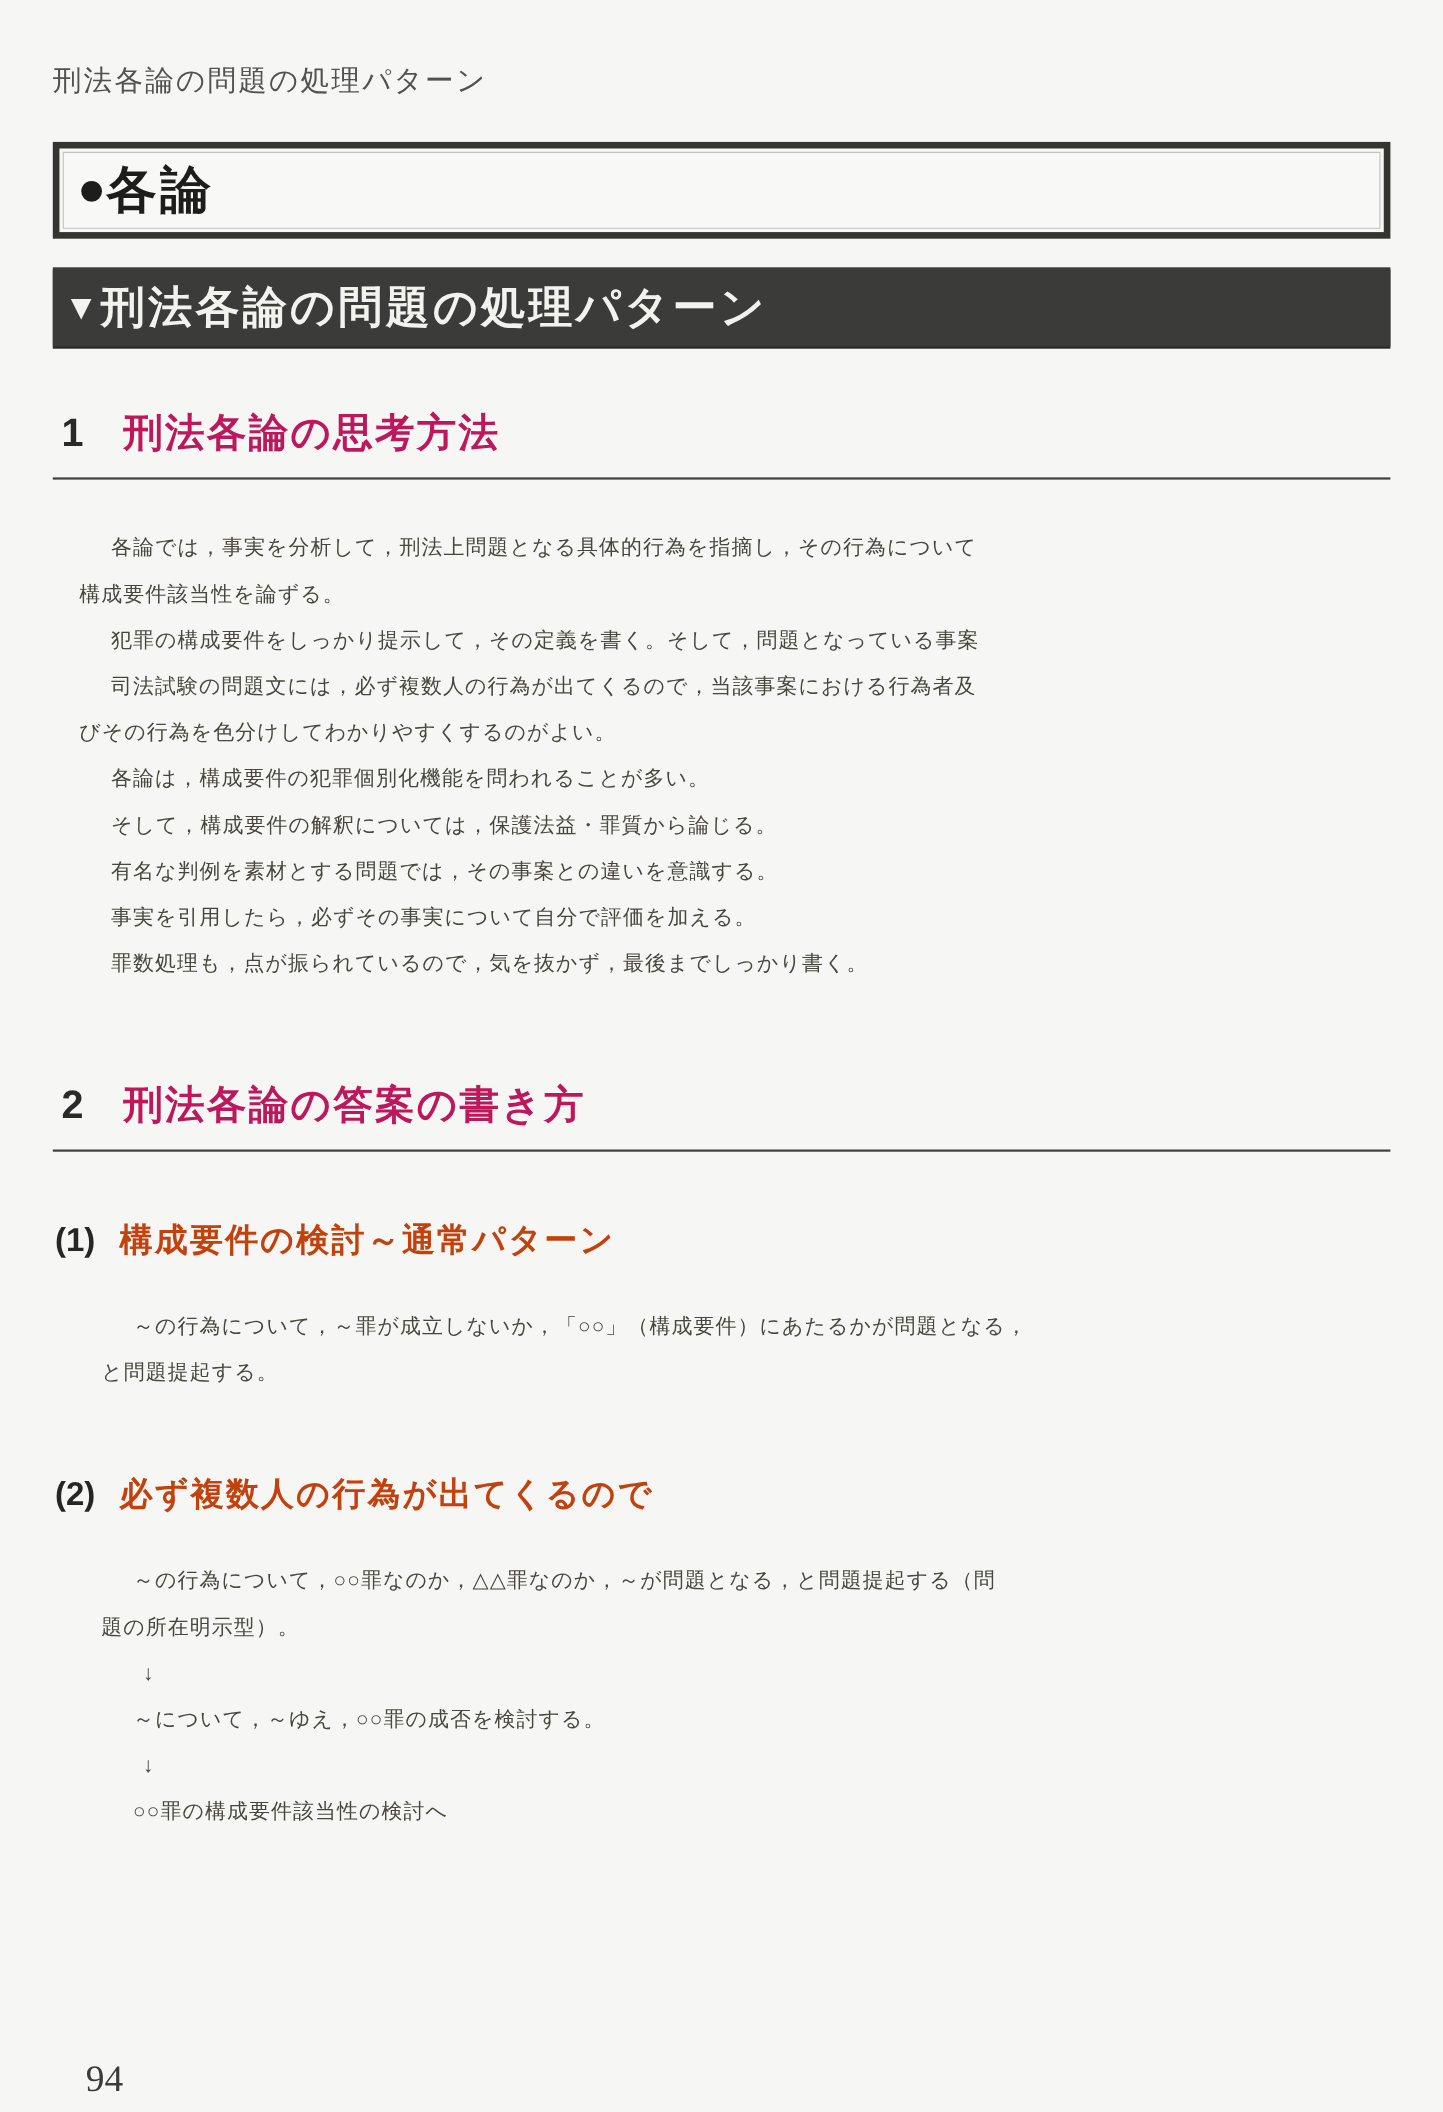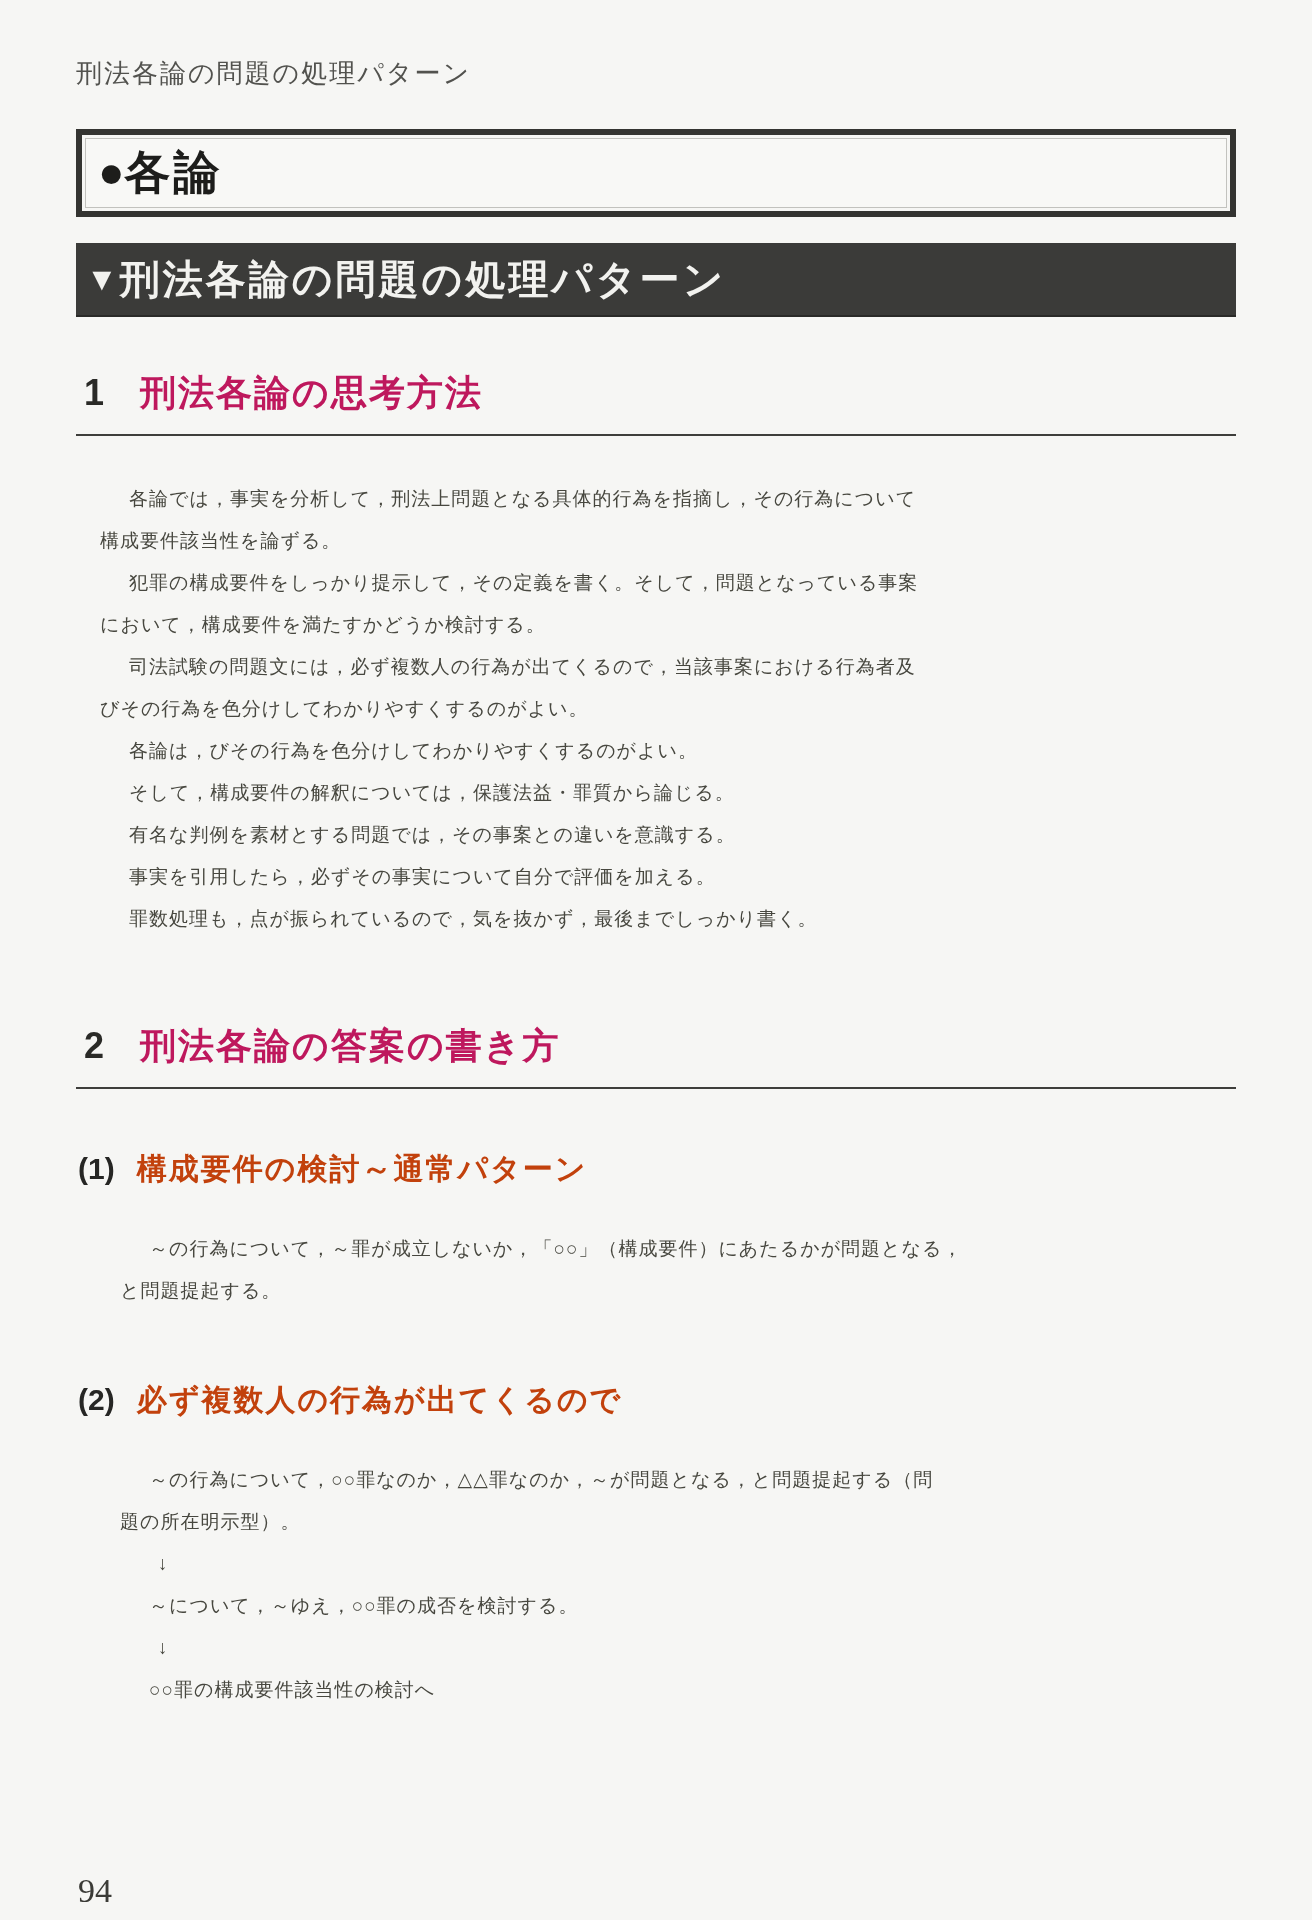--- a/index.html
+++ b/index.html
@@ -4,21 +4,21 @@
 <style>
   * { margin: 0; padding: 0; box-sizing: border-box; }
   html, body { width: 1312px; height: 1920px; }
   body {
     position: relative;
     background: #f6f6f4;
     overflow: hidden;
     font-family: "Liberation Sans", "DejaVu Sans", sans-serif;
     color: #3c3c38;
   }
-  .content { padding: 0 76px; }
+  .content { padding: 0 48px; }
 
   .running-header {
     padding-top: 56px;
     font-size: 26px;
     letter-spacing: 2px;
     color: #52524e;
   }
 
   .part-box {
     margin-top: 38px;
@@ -147,24 +147,23 @@
 
   <div class="section-heading">
     <span class="num">1</span>
     <span class="title">刑法各論の思考方法</span>
   </div>
 
   <div class="body-block">
       <div class="line indent">各論では，事実を分析して，刑法上問題となる具体的行為を指摘し，その行為について</div>
       <div class="line">構成要件該当性を論ずる。</div>
       <div class="line indent">犯罪の構成要件をしっかり提示して，その定義を書く。そして，問題となっている事案</div>
-      <div class="line">において，構成要件を満たすかどうか検討する。</div>
       <div class="line indent">司法試験の問題文には，必ず複数人の行為が出てくるので，当該事案における行為者及</div>
       <div class="line">びその行為を色分けしてわかりやすくするのがよい。</div>
-      <div class="line indent">各論は，びその行為を色分けしてわかりやすくするのがよい。</div>
+      <div class="line indent">各論は，構成要件の犯罪個別化機能を問われることが多い。</div>
       <div class="line indent">そして，構成要件の解釈については，保護法益・罪質から論じる。</div>
       <div class="line indent">有名な判例を素材とする問題では，その事案との違いを意識する。</div>
       <div class="line indent">事実を引用したら，必ずその事実について自分で評価を加える。</div>
       <div class="line indent">罪数処理も，点が振られているので，気を抜かず，最後までしっかり書く。</div>
     </div>
 
   <div class="section-heading second">
     <span class="num">2</span>
     <span class="title">刑法各論の答案の書き方</span>
   </div>

